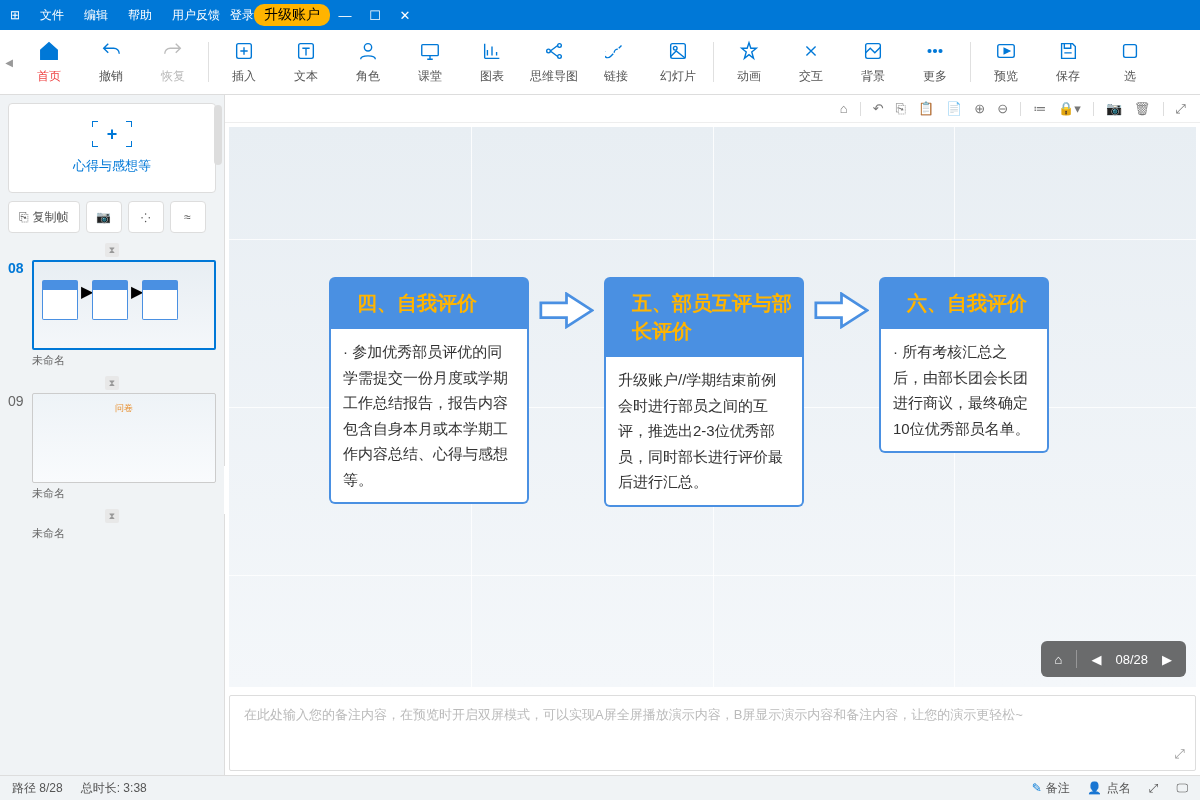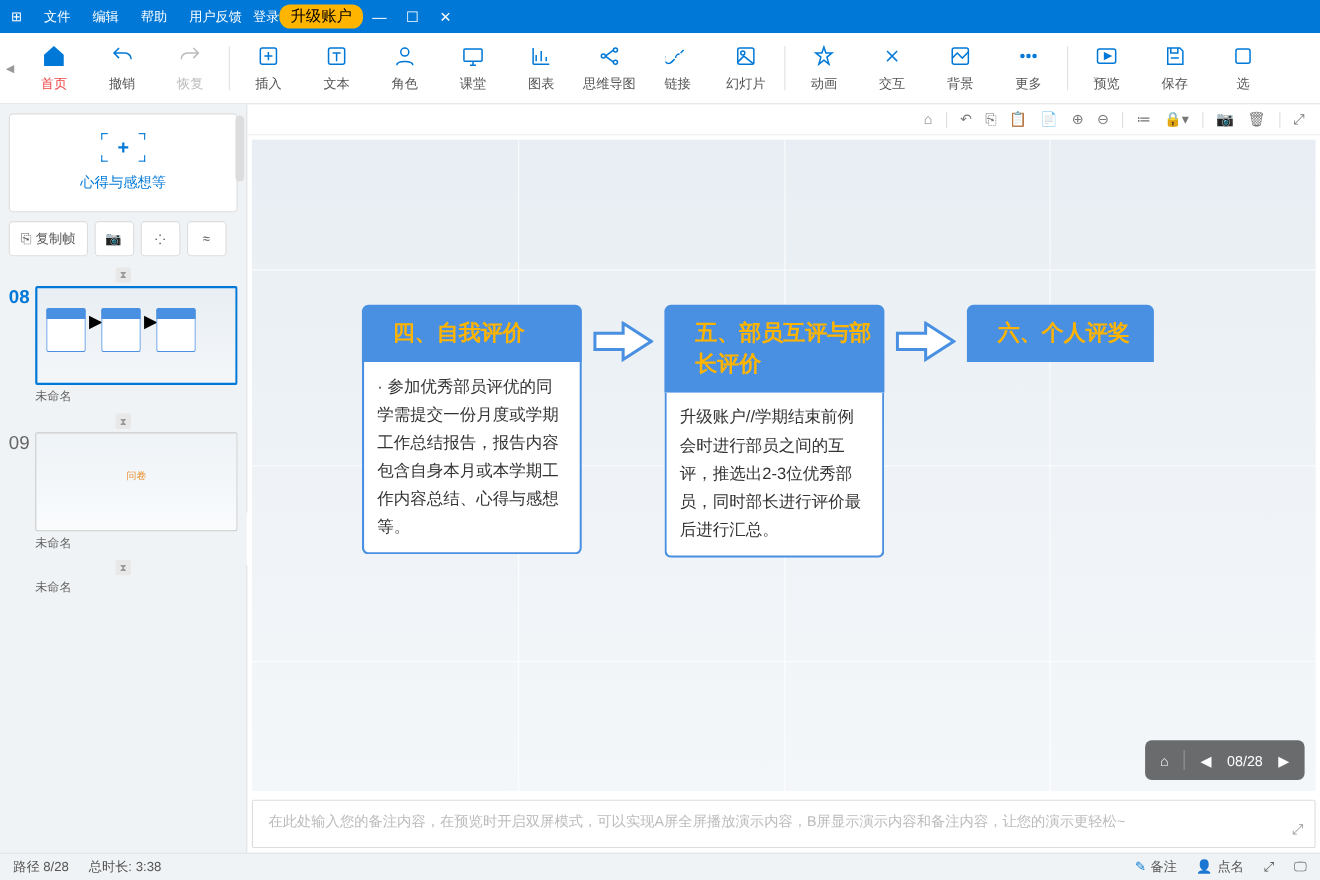--- a/index.html
+++ b/index.html
@@ -30,57 +30,57 @@
 .newframe .c3{bottom:0;left:0;border-right:none;border-top:none;} .newframe .c4{bottom:0;right:0;border-left:none;border-top:none;}
 .newframe .plus{color:#0078d7;font-size:18px;font-weight:bold;}
 .sidetools { display:flex; gap:6px; margin-top:8px; }
 .sidetools .tool { flex:0 0 auto; background:#fff; border:1px solid #ddd; border-radius:4px; height:32px; display:flex; align-items:center; justify-content:center; font-size:12px; color:#555; cursor:pointer; padding:0 10px; gap:4px; }
 .sidetools .tool.icon-only{padding:0;width:36px;}
 .thumbs { margin-top:10px; overflow-y:auto; flex:1; }
 .thumb-wrap { margin-bottom:8px; }
 .thumb-header{display:flex;justify-content:center;margin-bottom:3px;}
 .hourglass{width:14px;height:14px;background:#e8e8e8;border-radius:2px;display:flex;align-items:center;justify-content:center;font-size:9px;color:#999;}
 .thumb-row { display:flex; align-items:flex-start; gap:6px; }
-.thumb-num { font-size:17px; color:#666; width:18px; }
+.thumb-num { font-size:14px; color:#666; width:18px; }
 .thumb-num.active{color:#0078d7;font-weight:bold;}
 .thumb { flex:1; background:#fff; border:1px solid #ccc; height:90px; border-radius:2px; position:relative; overflow:hidden; }
 .thumb.active { border:2px solid #0078d7; }
 .thumb-label { font-size:11px; color:#666; margin-top:3px; margin-left:24px; }
 .scrollbar { position:absolute; right:2px; top:10px; width:8px; height:60px; background:#ddd; border-radius:4px; }
 .canvas-area { flex:1; display:flex; flex-direction:column; background:#fff; position:relative; }
 .canvas-toolbar { height:28px; display:flex; align-items:center; justify-content:flex-end; gap:12px; padding:0 14px; font-size:13px; color:#777; border-bottom:1px solid #eee; }
 .canvas-toolbar span{cursor:pointer;}
 .canvas-toolbar .tsep{width:1px;height:14px;background:#ddd;}
 .canvas { flex:1; background:linear-gradient(#e8eef3,#f4f7fa); position:relative; overflow:hidden; margin:4px; }
 .canvas .gl{position:absolute;background:rgba(255,255,255,0.8);}
 .slide-content{position:absolute;top:150px;left:100px;right:20px;display:flex;align-items:flex-start;gap:10px;}
 .box{display:flex;flex-direction:column;width:200px;}
 .box-title{background:#4a90e2;color:#fff;font-size:20px;font-weight:bold;padding:12px 10px;border-radius:6px 6px 0 0;text-align:left;line-height:1.4;}
 .box-title.orange{color:#ffb400;padding-left:28px;}
 .box-body{background:#fff;border:2px solid #4a90e2;border-top:none;border-radius:0 0 6px 6px;padding:10px 12px;font-size:15px;color:#333;line-height:1.7;}
 .arrow{width:55px;height:40px;margin-top:15px;flex-shrink:0;}
 .arrow svg{fill:#fff;stroke:#4a90e2;stroke-width:3;}
 .nav-overlay{position:absolute;bottom:10px;right:10px;background:rgba(60,60,60,0.75);border-radius:6px;height:36px;display:flex;align-items:center;gap:14px;padding:0 14px;color:#fff;font-size:13px;}
 .nav-overlay .osep{width:1px;height:18px;background:rgba(255,255,255,0.3);}
-.notes{height:44px;border:1px solid #ddd;margin:4px;border-radius:2px;padding:10px 14px;color:#bbb;font-size:13px;position:relative;}
+.notes{height:76px;border:1px solid #ddd;margin:4px;border-radius:2px;padding:10px 14px;color:#bbb;font-size:13px;position:relative;}
 .notes .expand{position:absolute;right:10px;bottom:8px;color:#999;cursor:pointer;}
 .statusbar{height:25px;background:#f0f3f5;border-top:1px solid #ddd;display:flex;align-items:center;font-size:12px;color:#555;padding:0 12px;gap:18px;}
 .statusbar .spacer{flex:1;}
 .statusbar .sbtn{display:flex;align-items:center;gap:4px;cursor:pointer;}
 .statusbar .sicon{color:#0078d7;}
 .collapse-handle{position:absolute;right:-12px;top:370px;width:12px;height:50px;background:#fff;border:1px solid #ddd;border-left:none;border-radius:0 6px 6px 0;display:flex;align-items:center;justify-content:center;font-size:10px;color:#888;cursor:pointer;}
 
 .t8{background:linear-gradient(#e8eef3,#f4f7fa);}
 .t8 .mrow{display:flex;gap:3px;padding:18px 8px;align-items:flex-start;}
 .t8 .mbox{width:36px;}
 .t8 .mh{height:10px;background:#4a90e2;border-radius:2px 2px 0 0;}
 .t8 .mb{height:30px;background:#fff;border:1px solid #4a90e2;border-top:none;border-radius:0 0 2px 2px;}
 .t8 .marr{width:8px;height:8px;margin-top:2px;}
 .t9{background:linear-gradient(#eef3f7,#f9fbfd);padding:8px;}
-.t9 .title9{color:#e89030;font-size:9px;text-align:center;margin-top:24px;}
+.t9 .title9{color:#e89030;font-size:9px;text-align:center;}
 .t10{background:linear-gradient(#eef3f7,#f9fbfd);padding:6px;}
 .t10 .title10{color:#e89030;font-size:7px;}
 .t10 .pie{width:40px;height:40px;border-radius:50%;background:conic-gradient(#4a90e2 0 150deg,#e89030 150deg 240deg,#999 240deg 360deg);margin:10px auto;}
 </style>
 </head>
 <body>
 
 <div class="titlebar">
   <div class="logo">⊞</div>
   <div class="menu">
@@ -369,21 +369,22 @@
               <path d="M2 12 H30 V2 L58 20 L30 38 V28 H2 Z"></path>
             </svg></div>
         <div class="box">
           <div class="box-title orange">五、部员互评与部长评价</div>
           <div class="box-body">升级账户//学期结束前例会时进行部员之间的互评，推选出2-3位优秀部员，同时部长进行评价最后进行汇总。</div>
         </div>
         <div class="arrow"><svg viewBox="0 0 60 40">
               <path d="M2 12 H30 V2 L58 20 L30 38 V28 H2 Z"></path>
             </svg></div>
         <div class="box" style="width:170px">
-          <div class="box-title orange">六、个人评奖</div>
+          <div class="box-title orange">六、自我评价</div>
+          <div class="box-body">· <span>所有考核汇总之后，由部长团会长团进行商议，最终确定10位优秀部员名单。</span></div>
         </div>
       </div>
       <div class="nav-overlay">
         <span>⌂</span>
           <div class="osep"></div>
         <span>◀</span>
         <span>08/28</span>
         <span>▶</span>
       </div>
     </div>

